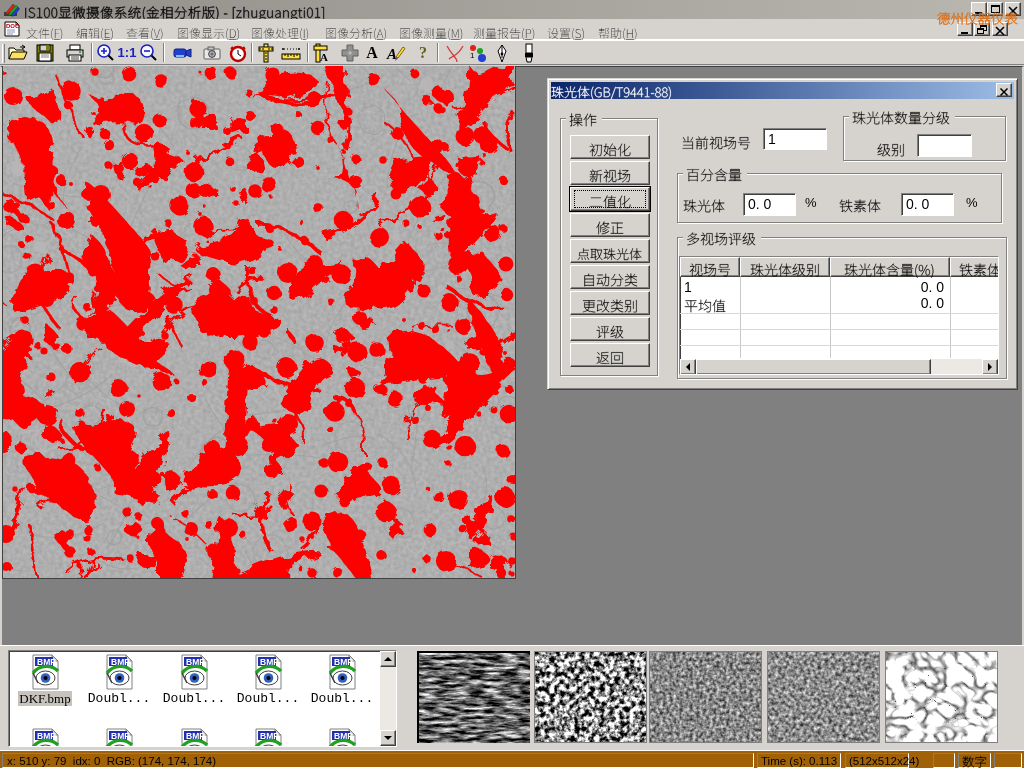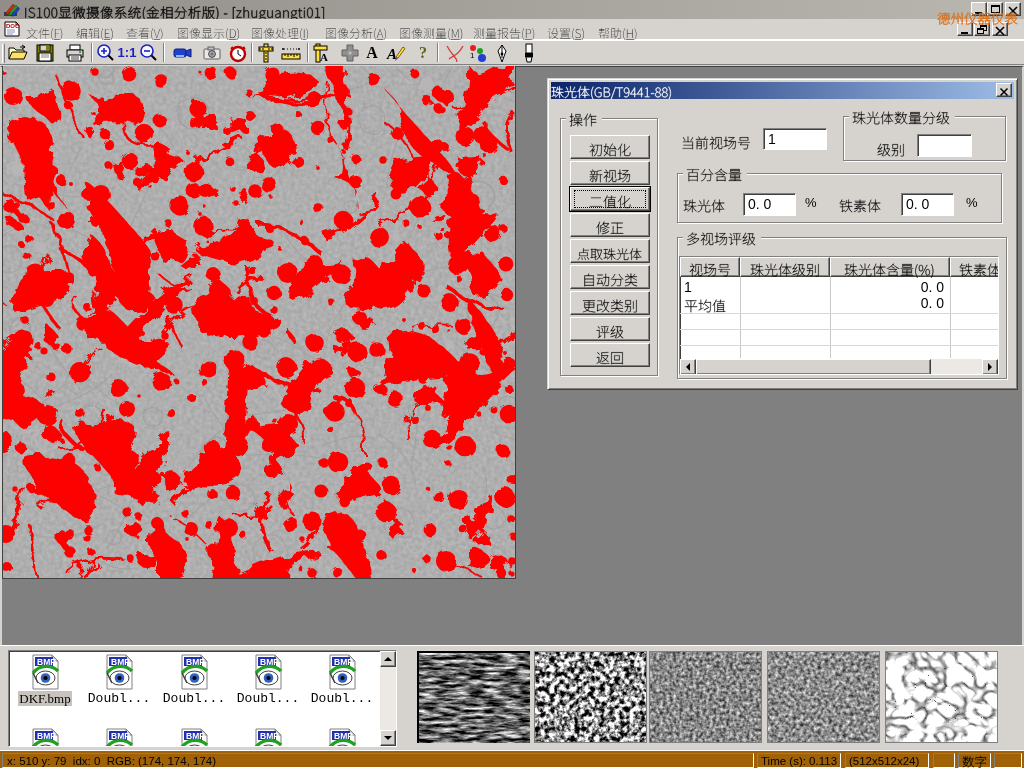--- a/index.html
+++ b/index.html
@@ -1475,21 +1475,21 @@
       </svg></div>
     <div class="abs" style="left:767px;top:651px;width:113px;height:92px;border:1px solid #808080;background:#909090;"><svg width="111" height="90">
         <rect width="111" height="90" filter="url(#t4)"></rect>
       </svg></div>
     <div class="abs" style="left:885px;top:651px;width:113px;height:92px;border:1px solid #808080;background:#909090;"><svg width="111" height="90">
         <rect width="111" height="90" filter="url(#t5)"></rect>
       </svg></div>
 <div class="abs" style="left:0;top:750px;width:1024px;height:18px;background:#a16207;border-top:1px solid #fff;font-size:11.5px;color:#000;">
  <div class="abs" style="left:2px;top:2px;width:752px;height:15px;border:1px solid;border-color:#808080 #fff #fff #808080;padding:1px 4px 0;white-space:nowrap;">x: 510 y: 79&nbsp;&nbsp;idx: 0&nbsp;&nbsp;RGB: (174, 174, 174)</div>
  <div class="abs" style="left:757px;top:2px;width:84px;height:15px;border:1px solid;border-color:#808080 #fff #fff #808080;padding:1px 3px 0;white-space:nowrap;">Time (s): 0.113</div>
- <div class="abs" style="left:845px;top:2px;width:84px;height:15px;border:1px solid;border-color:#808080 #fff #fff #808080;padding:1px 3px 0;white-space:nowrap;">(512x512x24)</div>
+ <div class="abs" style="left:845px;top:2px;width:64px;height:15px;border:1px solid;border-color:#808080 #fff #fff #808080;padding:1px 3px 0;white-space:nowrap;">(512x512x24)</div>
  <div class="abs" style="left:933px;top:2px;width:22px;height:15px;border:1px solid;border-color:#808080 #fff #fff #808080;"></div>
  <div class="abs" style="left:958px;top:2px;width:33px;height:15px;border:1px solid;border-color:#808080 #fff #fff #808080;"></div>
  <div class="abs" style="left:994px;top:2px;width:28px;height:15px;border:1px solid;border-color:#808080 #fff #fff #808080;"></div>
 </div>
 <svg class="abs" style="left:962px;top:752px;z-index:5;" width="27" height="17" viewBox="0 0 27 17">
       <g fill="#000" stroke="#000" stroke-width="0.3">
         <path d="M1 10.6H5.8V11H1ZM0.7 6.6H6.6V6.9H0.7ZM5.8 4.4 6.1 4.6Q5.9 5.1 5.6 5.5Q5.2 6 5 6.3L4.7 6.2Q4.9 6 5.1 5.6Q5.3 5.3 5.5 5Q5.7 4.7 5.8 4.4ZM3.5 4.1H3.9V9.4H3.5ZM1.4 4.6 1.7 4.5Q1.9 4.9 2.2 5.4Q2.4 5.9 2.5 6.2L2.2 6.3Q2.1 6 1.9 5.5Q1.6 5 1.4 4.6ZM3.5 6.7 3.8 6.9Q3.5 7.4 3.1 8Q2.6 8.5 2 9Q1.5 9.4 1 9.7Q0.9 9.6 0.8 9.5Q0.8 9.4 0.7 9.4Q1.2 9.1 1.8 8.7Q2.3 8.3 2.8 7.8Q3.2 7.2 3.5 6.7ZM3.8 6.9Q4 7 4.3 7.3Q4.7 7.5 5.1 7.8Q5.5 8 5.8 8.3Q6.1 8.5 6.2 8.6L6 8.9Q5.9 8.8 5.5 8.5Q5.2 8.3 4.8 8Q4.5 7.7 4.1 7.5Q3.8 7.3 3.6 7.2ZM7.7 6.7H11.7V7H7.7ZM8.1 4.3 8.4 4.4Q8.2 5.5 8 6.5Q7.7 7.5 7.4 8.4Q7 9.3 6.6 10Q6.5 10 6.5 10Q6.4 9.9 6.3 9.9Q6.3 9.8 6.2 9.8Q6.7 9.2 7 8.3Q7.4 7.4 7.6 6.4Q7.9 5.4 8.1 4.3ZM10.5 6.8 10.8 6.9Q10.5 9 9.9 10.6Q9.3 12.2 8.4 13.4Q7.4 14.5 5.9 15.4Q5.9 15.3 5.9 15.3Q5.8 15.2 5.8 15.2Q5.7 15.1 5.7 15.1Q7.1 14.3 8.1 13.2Q9 12 9.6 10.4Q10.2 8.9 10.5 6.8ZM7.8 7.1Q8.1 8.9 8.6 10.5Q9.2 12 10 13.2Q10.9 14.4 12 15Q11.9 15 11.9 15.1Q11.8 15.2 11.7 15.3Q10.6 14.6 9.7 13.4Q8.9 12.2 8.4 10.6Q7.8 9 7.5 7.2ZM1.8 12.5 2.1 12.2Q2.7 12.5 3.4 12.8Q4 13.1 4.7 13.4Q5.3 13.8 5.7 14L5.4 14.3Q5 14 4.4 13.7Q3.8 13.4 3.1 13.1Q2.4 12.7 1.8 12.5ZM5.6 10.6H5.7L5.8 10.6L6 10.7Q5.6 12 4.8 12.9Q4 13.8 3 14.3Q2 14.9 0.9 15.2Q0.9 15.1 0.8 15Q0.8 14.9 0.7 14.9Q1.8 14.6 2.8 14.1Q3.8 13.6 4.5 12.7Q5.3 11.9 5.6 10.7ZM1.8 12.5Q2 12.1 2.3 11.7Q2.6 11.2 2.8 10.7Q3 10.2 3.2 9.7L3.5 9.8Q3.4 10.3 3.1 10.8Q2.9 11.3 2.6 11.7Q2.4 12.2 2.1 12.5Z"></path>
         <path d="M15.4 7.7H21.8V8.1H15.4ZM13.4 10.9H24V11.3H13.4ZM18.6 10H18.9V14.8Q18.9 15 18.9 15.1Q18.8 15.2 18.6 15.3Q18.4 15.4 17.9 15.4Q17.5 15.4 16.7 15.4Q16.7 15.3 16.6 15.3Q16.6 15.2 16.6 15.1Q16.6 15.1 16.5 15Q17 15 17.3 15Q17.7 15 18 15Q18.2 15 18.3 15Q18.5 15 18.5 15Q18.6 14.9 18.6 14.8ZM21.7 7.7H21.8L21.9 7.7L22.1 7.9Q21.7 8.3 21.2 8.8Q20.6 9.2 20 9.6Q19.4 10 18.8 10.2Q18.8 10.2 18.7 10.1Q18.6 10 18.6 10Q19.1 9.7 19.7 9.4Q20.3 9 20.8 8.6Q21.4 8.2 21.7 7.8ZM13.7 5.5H23.9V7.8H23.5V5.9H14V7.8H13.7ZM18 4.2 18.4 4Q18.6 4.4 18.9 4.8Q19.2 5.3 19.3 5.6L18.9 5.8Q18.8 5.4 18.6 5Q18.3 4.5 18 4.2Z"></path>
       </g>
     </svg>

